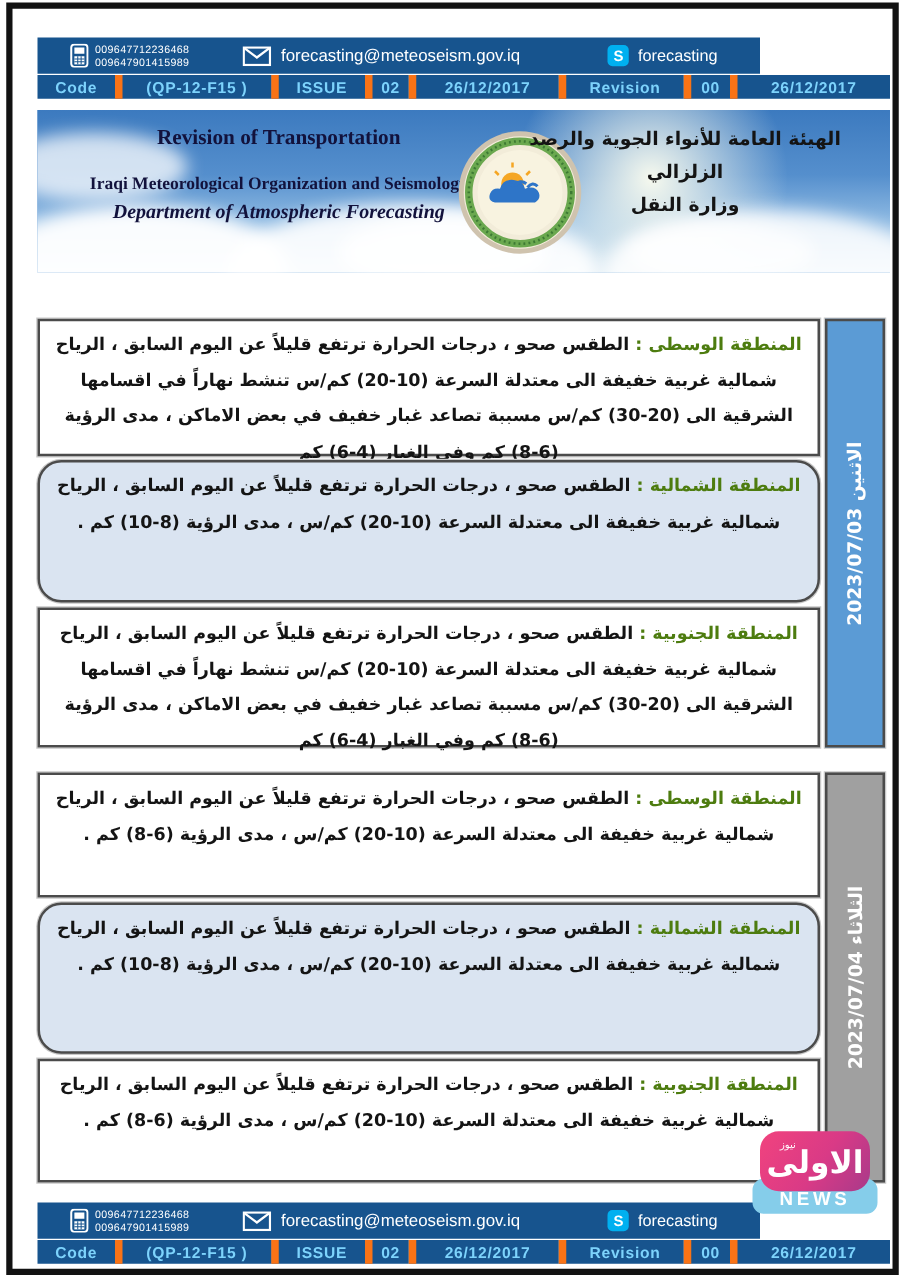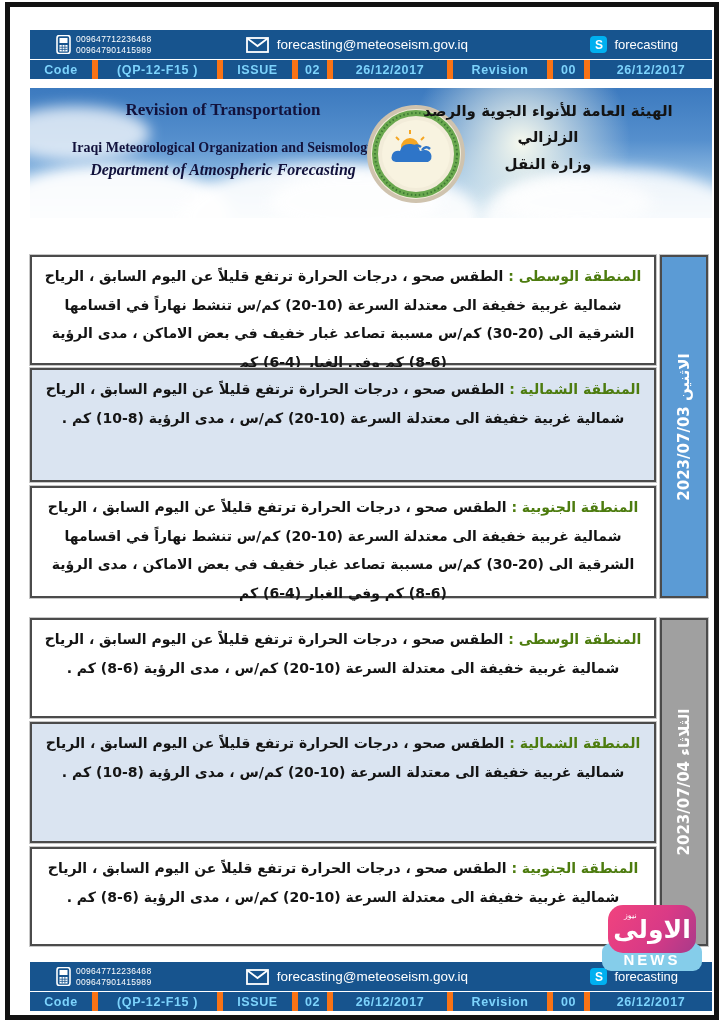--- a/index.html
+++ b/index.html
@@ -1,21 +1,21 @@
 <!DOCTYPE html>
 <html><head>
 <meta charset="utf-8">
 <style>
   * { margin:0; padding:0; box-sizing:border-box; }
   body { background:#ffffff; font-family:"DejaVu Sans", sans-serif; }
   .page { position:relative; width:725px; height:1024px; background:#fff; overflow:hidden; }
   .frame { position:absolute; left:5px; top:2px; right:6px; bottom:4px; border:5px solid #121212; z-index:0; }
 
   
-  .bluebar { position:absolute; left:30px; width:682px; height:29px; background:#17548e;
+  .bluebar { position:absolute; left:30px; width:578px; height:29px; background:#17548e;
              display:flex; align-items:center; z-index:2; color:#fff; }
   .bluebar .phone-wrap { display:flex; align-items:center; gap:5px; margin-left:26px; }
   .phones { font-size:8.5px; line-height:1.25; letter-spacing:.3px; font-family:"Liberation Sans",sans-serif; }
   .email-wrap { display:flex; align-items:center; gap:8px; margin:0 auto; transform:translateX(-14px); }
   .email { font-size:13.5px; font-family:"Liberation Sans",sans-serif; }
   .skype-wrap { display:flex; align-items:center; gap:7px; margin-right:34px; }
   .skype-badge { width:17px; height:17px; border-radius:4px; background:#00b0f0; color:#fff;
                  font-weight:bold; font-size:12px; display:flex; align-items:center; justify-content:center;
                  font-family:"Liberation Sans",sans-serif; }
   .skype-name { font-size:13px; font-family:"Liberation Sans",sans-serif; }
@@ -46,21 +46,21 @@
   .en-2 { font-size:14px; font-weight:bold; margin-top:20px; }
   .en-3 { font-size:16px; font-weight:bold; margin-top:5px;font-style:italic; }
   .ar-block { position:absolute; right:14px; top:10px; width:300px; direction:rtl; text-align:center;
               font-weight:bold; color:#141414; font-size:15px; line-height:1.75; }
   .logo { position:absolute; left:336px; top:16px; width:100px; height:100px; }
 
   
   .fbox { position:absolute; left:30px; width:626px; border:2px solid #4b4b4b;
           box-shadow:0 0 0 1px #c8c8c8; padding:5px 9px 4px 9px; z-index:2; }
   .bg-plain { background:#ffffff; }
-  .bg-tint  { background:#dae4f1; }
+  .bg-tint  { background:#dae4f1;border-radius:19px; }
   .ftext { direction:rtl; text-align:center; font-weight:bold; font-size:14px; line-height:2.05; color:#141414; }
   .rname { color:#4d7c0f; }
 
   
   .daybar { position:absolute; left:660px; width:48px; border:2px solid #4b4b4b; box-shadow:0 0 0 1px #c8c8c8;
             display:flex; align-items:center; justify-content:center; z-index:2; }
   .side-blue { background:#5b9bd5; }
   .side-gray { background:#a0a0a0; }
   .daybar .vtext { transform:rotate(-90deg); white-space:nowrap; direction:rtl;
                    color:#fff; font-weight:bold; font-size:15px; letter-spacing:.5px; }

